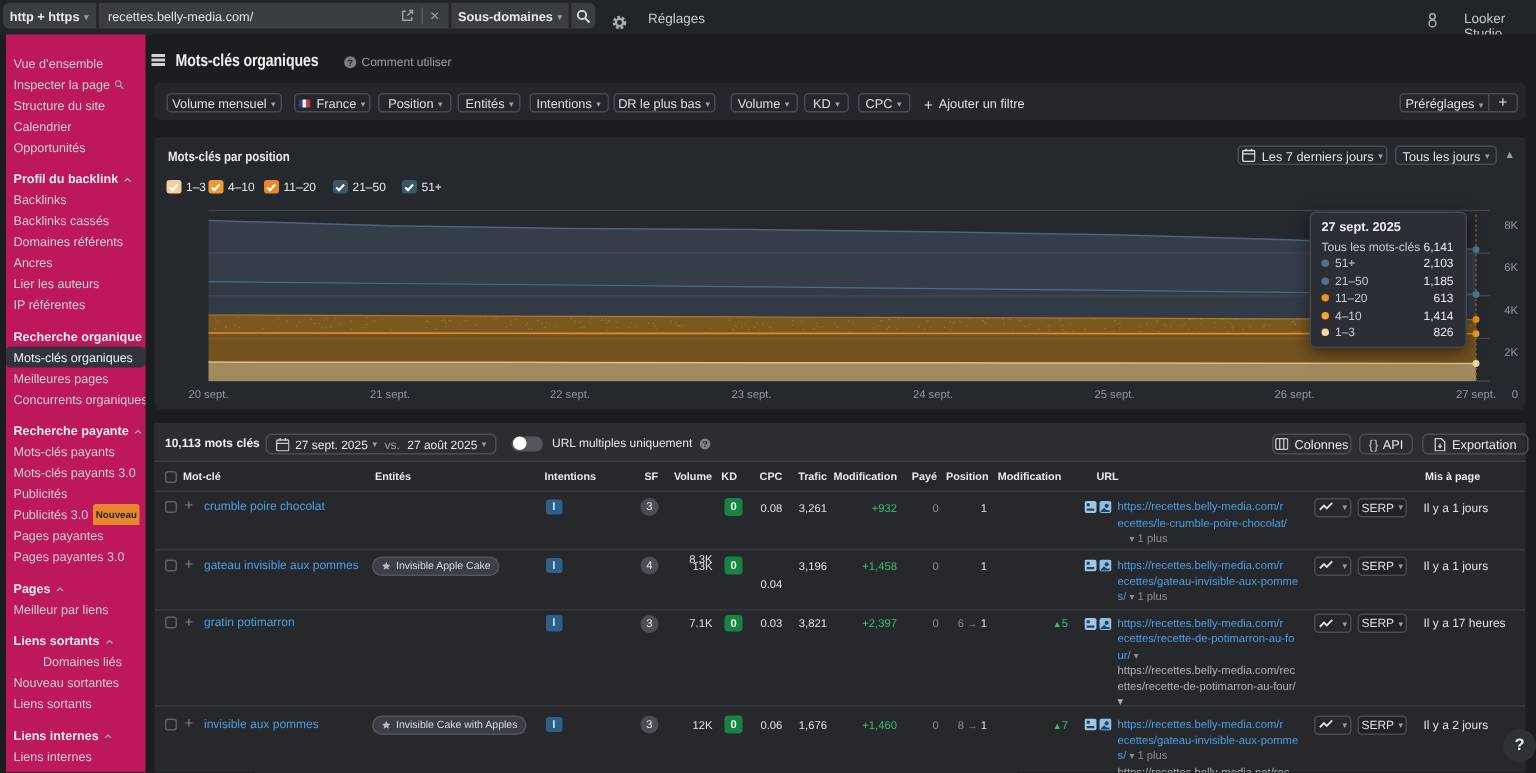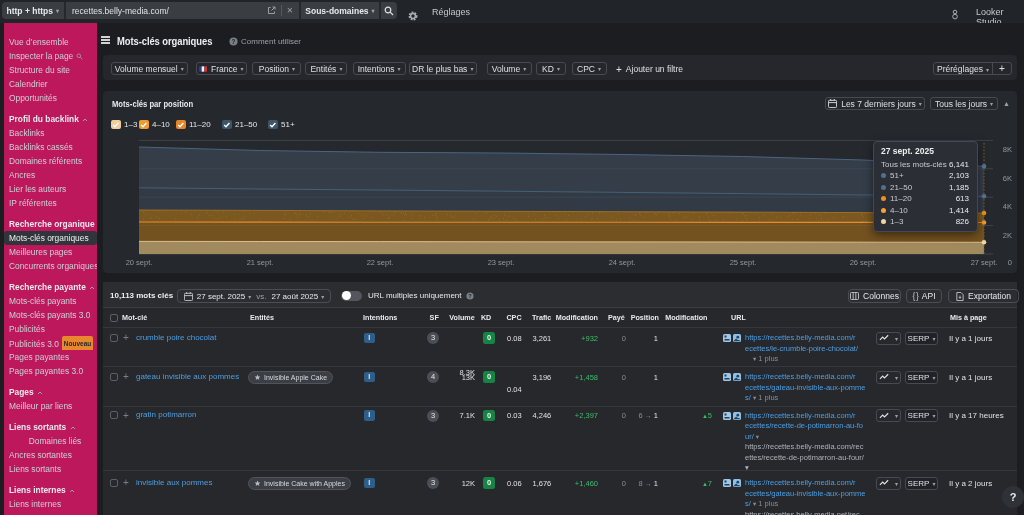--- a/index.html
+++ b/index.html
@@ -104,21 +104,21 @@
 <div class="sitem" style="top:327px;">Pages payantes</div>
 <div class="sitem" style="top:341px;">Pages payantes 3.0</div>
 <div class="sitem shdr" style="top:362px;">Pages <svg width="6" height="4" viewBox="0 0 6 4" style="margin-left:1px;">
           <path d="M1 3L3 1l2 2" stroke="#9aa0a6" stroke-width="1" fill="none"></path>
         </svg></div>
 <div class="sitem" style="top:376px;">Meilleur par liens</div>
 <div class="sitem shdr" style="top:397px;">Liens sortants <svg width="6" height="4" viewBox="0 0 6 4" style="margin-left:1px;">
           <path d="M1 3L3 1l2 2" stroke="#9aa0a6" stroke-width="1" fill="none"></path>
         </svg></div>
 <div class="sitem" style="top:411px;text-align:center;">Domaines liés</div>
-<div class="sitem" style="top:425px;">Ancres sortantes</div>
+<div class="sitem" style="top:425px;">Nouveau sortantes</div>
 <div class="sitem" style="top:439px;">Liens sortants</div>
 <div class="sitem shdr" style="top:460px;">Liens internes <svg width="6" height="4" viewBox="0 0 6 4" style="margin-left:1px;">
           <path d="M1 3L3 1l2 2" stroke="#9aa0a6" stroke-width="1" fill="none"></path>
         </svg></div>
 <div class="sitem" style="top:474px;">Liens internes</div>
 </div>
 <div id="main"></div>
 
 <div class="abs" style="left:101px;top:36px;width:9px;">
       <div style="height:1.6px;background:#cfd3d7;margin-bottom:1.6px;"></div>
@@ -372,21 +372,21 @@
 <div class="chip" style="left:905px;top:370.5px;width:33px;background:#202227;font-size:8px;">SERP<span class="cdown">▾</span></div>
 <div class="cell" style="left:949px;top:372.5px;font-size:8px;">Il y a 1 jours</div>
 <div class="cb" style="left:110px;top:411.0px;"></div>
 <div class="cell" style="left:123px;top:409.5px;color:#7a8087;font-size:10px;">+</div>
 <div class="cell link" style="left:136px;top:410.0px;font-size:8px;">gratin potimarron</div>
 <div class="abs" style="left:364px;top:410.0px;width:10.5px;height:10.5px;border-radius:2px;background:#2e5f8a;text-align:center;line-height:10.5px;font-size:7.5px;color:#cfe3f2;font-weight:bold;">I</div>
 <div class="abs" style="left:427px;top:409.5px;width:12px;height:12px;border-radius:50%;background:#4b4f55;text-align:center;line-height:12px;font-size:7.5px;color:#e6e8ea;">3</div>
 <div class="cell rightal" style="left:425px;top:411.0px;width:50px;">7.1K</div>
 <div class="abs" style="left:482.8px;top:409.5px;width:12.5px;height:11.5px;border-radius:2.5px;background:#178344;text-align:center;line-height:11.5px;font-size:7.5px;color:#eaf5ee;font-weight:bold;">0</div>
 <div class="cell rightal" style="left:471.6px;top:411.0px;width:50px;">0.03</div>
-<div class="cell rightal" style="left:501.3px;top:411.0px;width:50px;">4,246</div>
+<div class="cell rightal" style="left:501.3px;top:411.0px;width:50px;">3,821</div>
 <div class="cell rightal green" style="left:538px;top:411.0px;width:60px;">+2,397</div>
 <div class="cell rightal grey" style="left:595.8px;top:411.0px;width:30px;">0</div>
 <div class="cell rightal" style="left:628px;top:411.0px;width:30px;"><span class="grey">6</span> <span class="grey" style="font-size:7px;">→</span> 1</div>
 <div class="cell rightal green" style="left:662px;top:411.0px;width:50px;"><span style="font-size:6px;">▲</span>5</div>
 <svg class="abs" style="left:723px;top:411.5px;" width="18" height="8" viewBox="0 0 18 8">
       <rect width="8" height="8" rx="1.5" fill="#9ec7e8"></rect>
       <rect x="1.5" y="1.5" width="2" height="2" fill="#27415a"></rect>
       <rect x="1.5" y="5" width="5" height="1.5" fill="#27415a"></rect>
       <rect x="10" width="8" height="8" rx="1.5" fill="#8cc0e8"></rect>
       <circle cx="14.8" cy="3.2" r="1.4" fill="#27415a"></circle>

